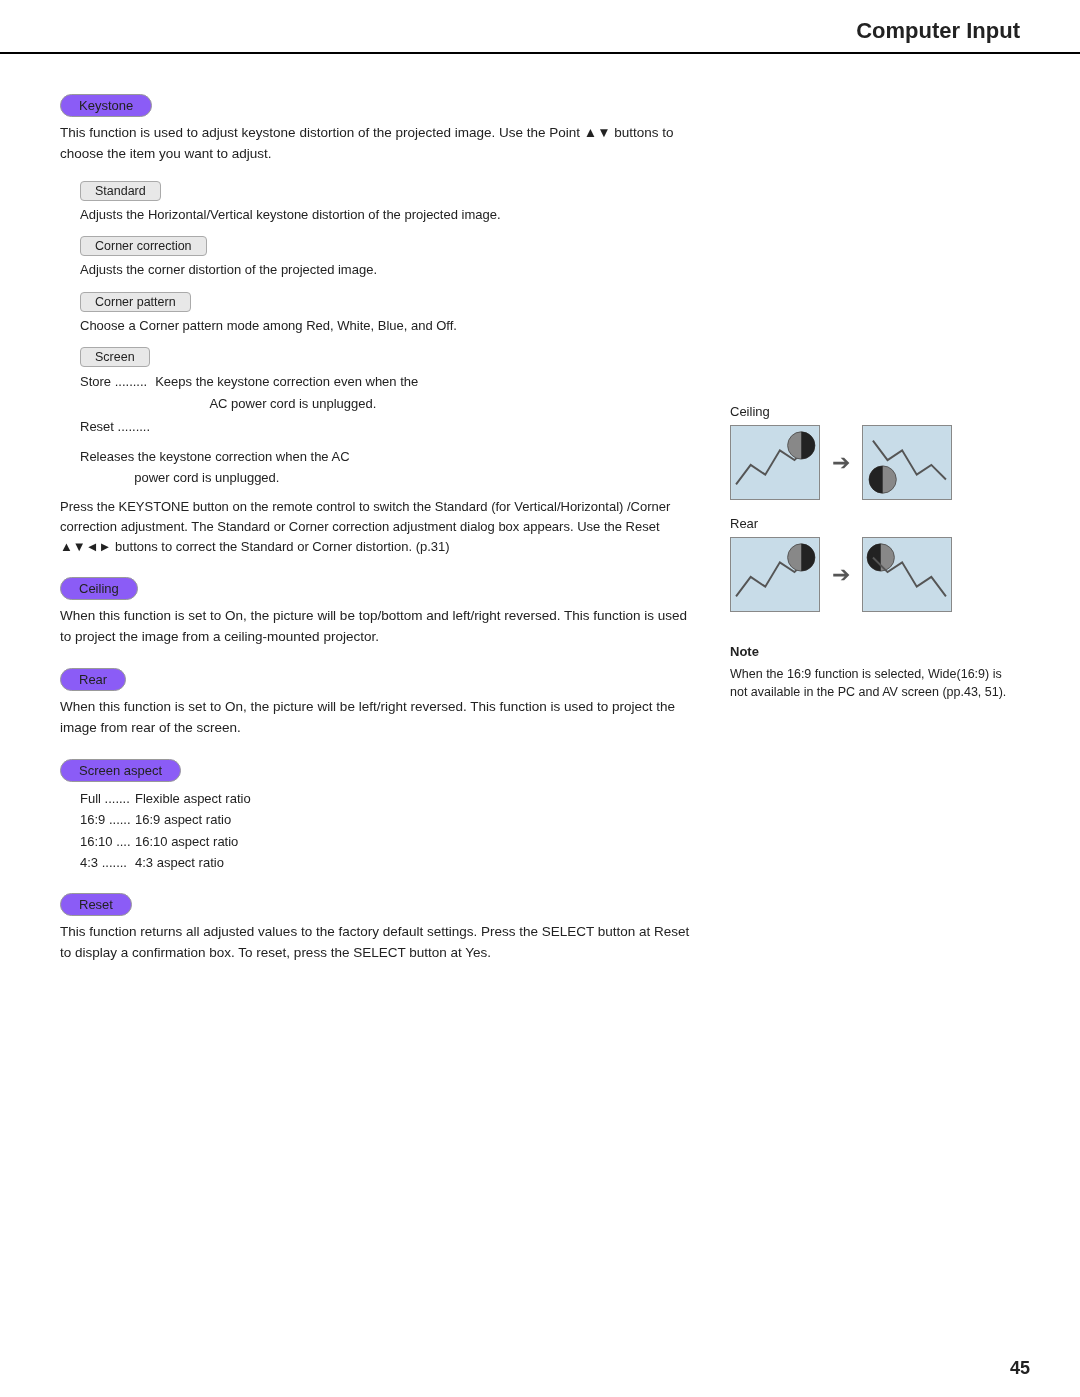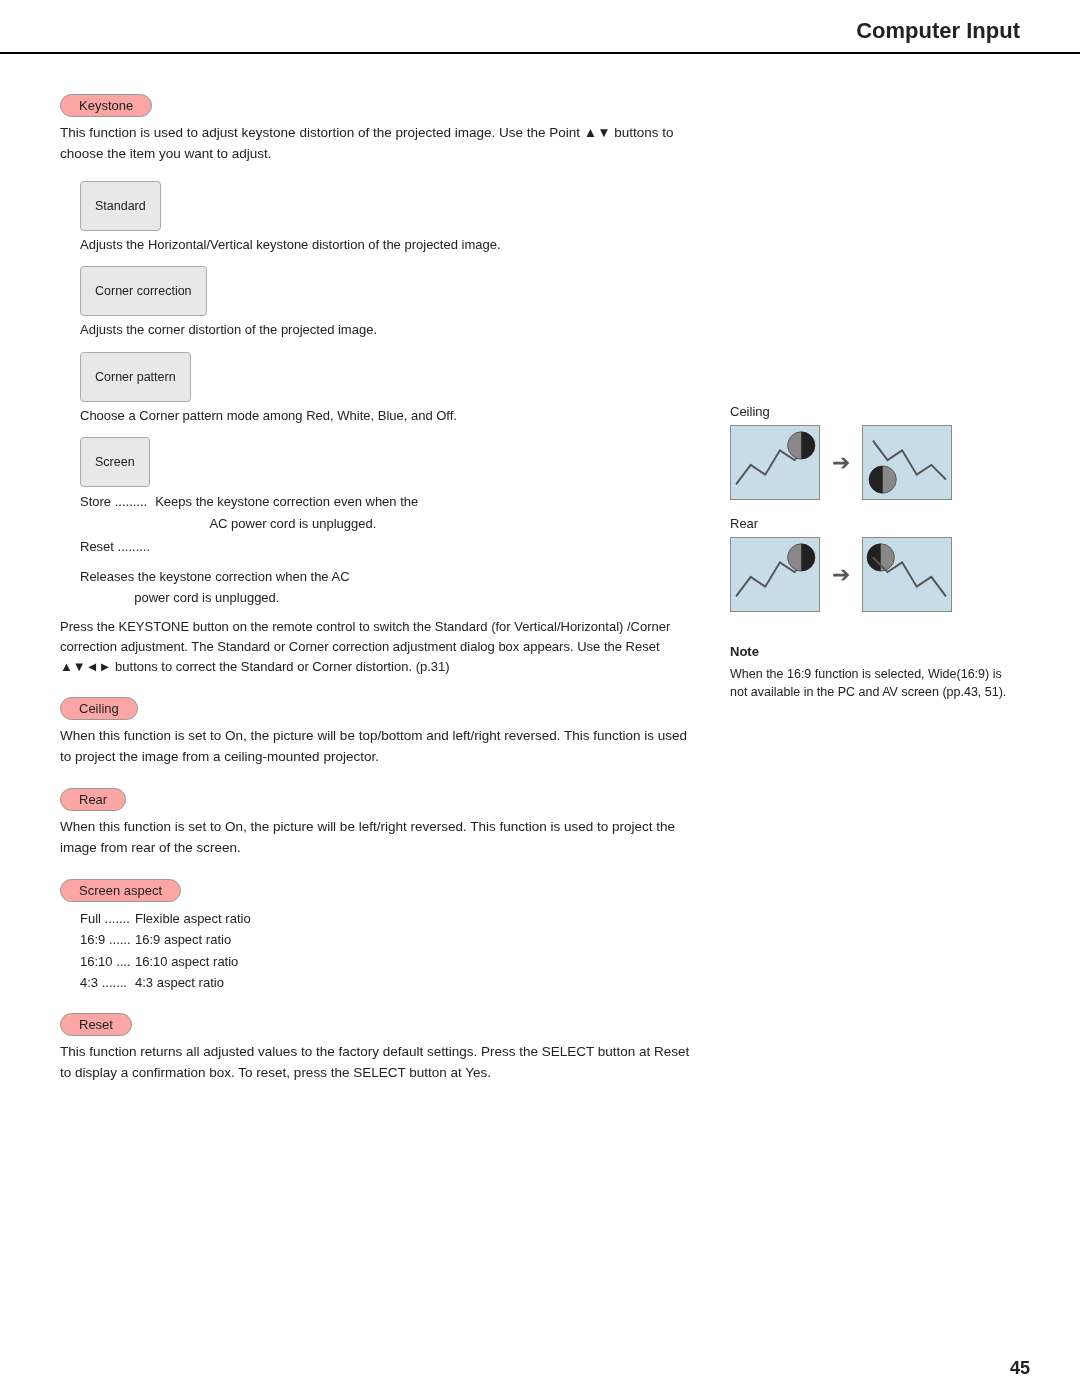--- a/index.html
+++ b/index.html
@@ -39,42 +39,42 @@
       flex: 1;
       min-width: 0;
     }
     .right-col {
       width: 290px;
       flex-shrink: 0;
     }
     
     .section-label {
       display: inline-block;
-      background: #fca5a5;
+      background: #8b5cf6;
       border: 1px solid #999;
       border-radius: 12px;
       padding: 3px 18px;
       font-size: 13px;
       font-weight: normal;
       color: #222;
       margin-bottom: 6px;
       margin-top: 10px;
     }
     .section-text {
       font-size: 13.5px;
       line-height: 1.55;
       margin-bottom: 8px;
       margin-left: 0;
     }
     .sub-label {
       display: inline-block;
       background: #e8e8e8;
       border: 1px solid #aaa;
       border-radius: 4px;
-      padding: 17px 14px;
+      padding: 2px 14px;
       font-size: 12.5px;
       color: #222;
       margin-bottom: 4px;
       margin-top: 8px;
       margin-left: 20px;
     }
     .sub-text {
       font-size: 13px;
       line-height: 1.5;
       margin-left: 20px;

